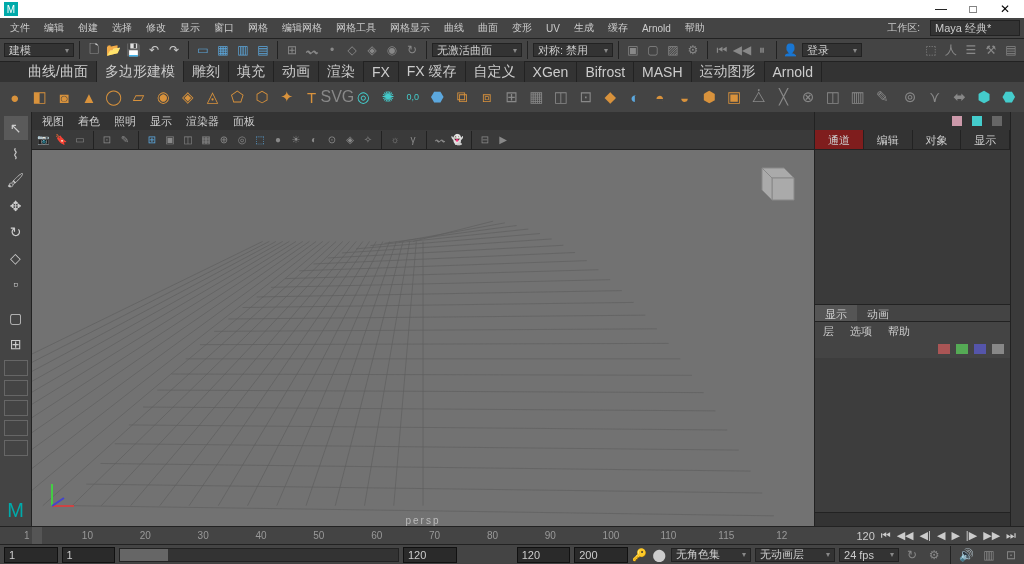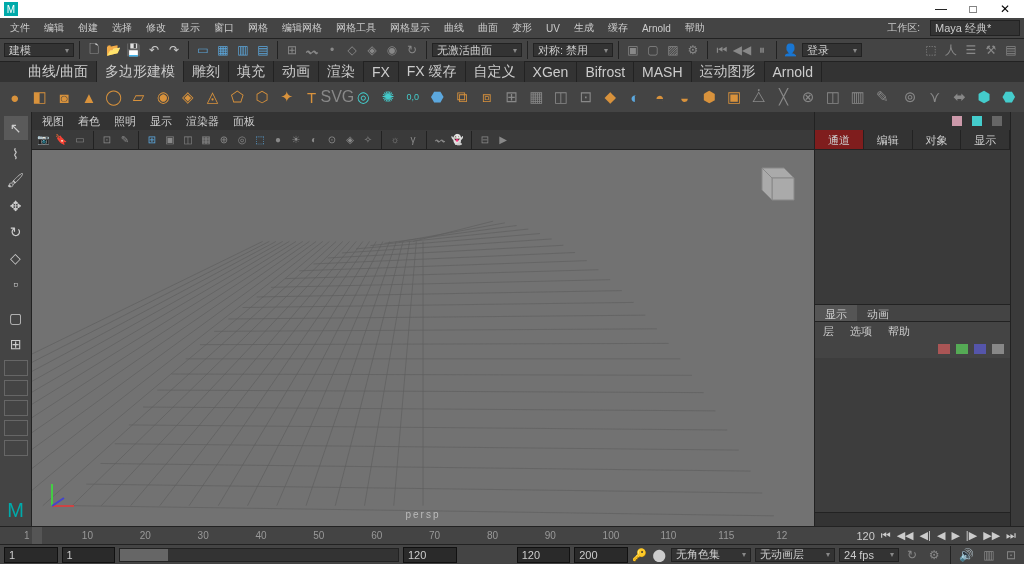--- a/index.html
+++ b/index.html
@@ -36,21 +36,21 @@
 .ltb .spacer{flex:1}
 .vp-wrap{flex:1;display:flex;flex-direction:column;min-width:0}
 .vp-menu{height:18px;background:#333;display:flex;align-items:center;padding:0 4px;gap:2px}
 .vp-menu span{padding:1px 6px;font-size:11px}
 .vp-tb{height:20px;background:#3a3a3a;display:flex;align-items:center;padding:0 4px;gap:2px;border-bottom:1px solid #222}
 .vp-tb .vico{width:16px;height:16px;display:flex;align-items:center;justify-content:center;color:#888;font-size:10px}
 .vp-tb .vico.on{color:#5ca8de}
 .viewport{flex:1;background:#727272;position:relative;overflow:hidden}
 .cube{position:absolute;top:10px;right:18px;width:46px;height:46px}
 .axis{position:absolute;bottom:12px;left:12px;width:40px;height:40px}
-.persp{position:absolute;bottom:6px;left:50%;transform:translateX(-50%);font-size:10px;color:#bbb;letter-spacing:2px}
+.persp{position:absolute;bottom:0;left:50%;transform:translateX(-50%);font-size:10px;color:#bbb;letter-spacing:2px}
 .rpanel{width:196px;background:#444;border-left:1px solid #222;display:flex;flex-direction:column}
 .rpanel .top{height:18px;background:#333;display:flex;align-items:center;justify-content:flex-end;padding:0 8px;gap:10px}
 .rpanel .top .d{width:10px;height:10px}
 .rpanel .tabs{height:20px;display:flex;border-bottom:1px solid #222}
 .rpanel .tabs span{flex:1;text-align:center;padding:3px 0;font-size:11px;background:#333;border-right:1px solid #222}
 .rpanel .tabs span.a{background:#7f1d1d}
 .rpanel .body{flex:1;background:#3a3a3a}
 .rpanel .layer-hdr{height:18px;display:flex;border-top:1px solid #222;border-bottom:1px solid #222}
 .rpanel .layer-hdr span{padding:2px 10px;font-size:11px}
 .rpanel .layer-hdr span.a{background:#555}

